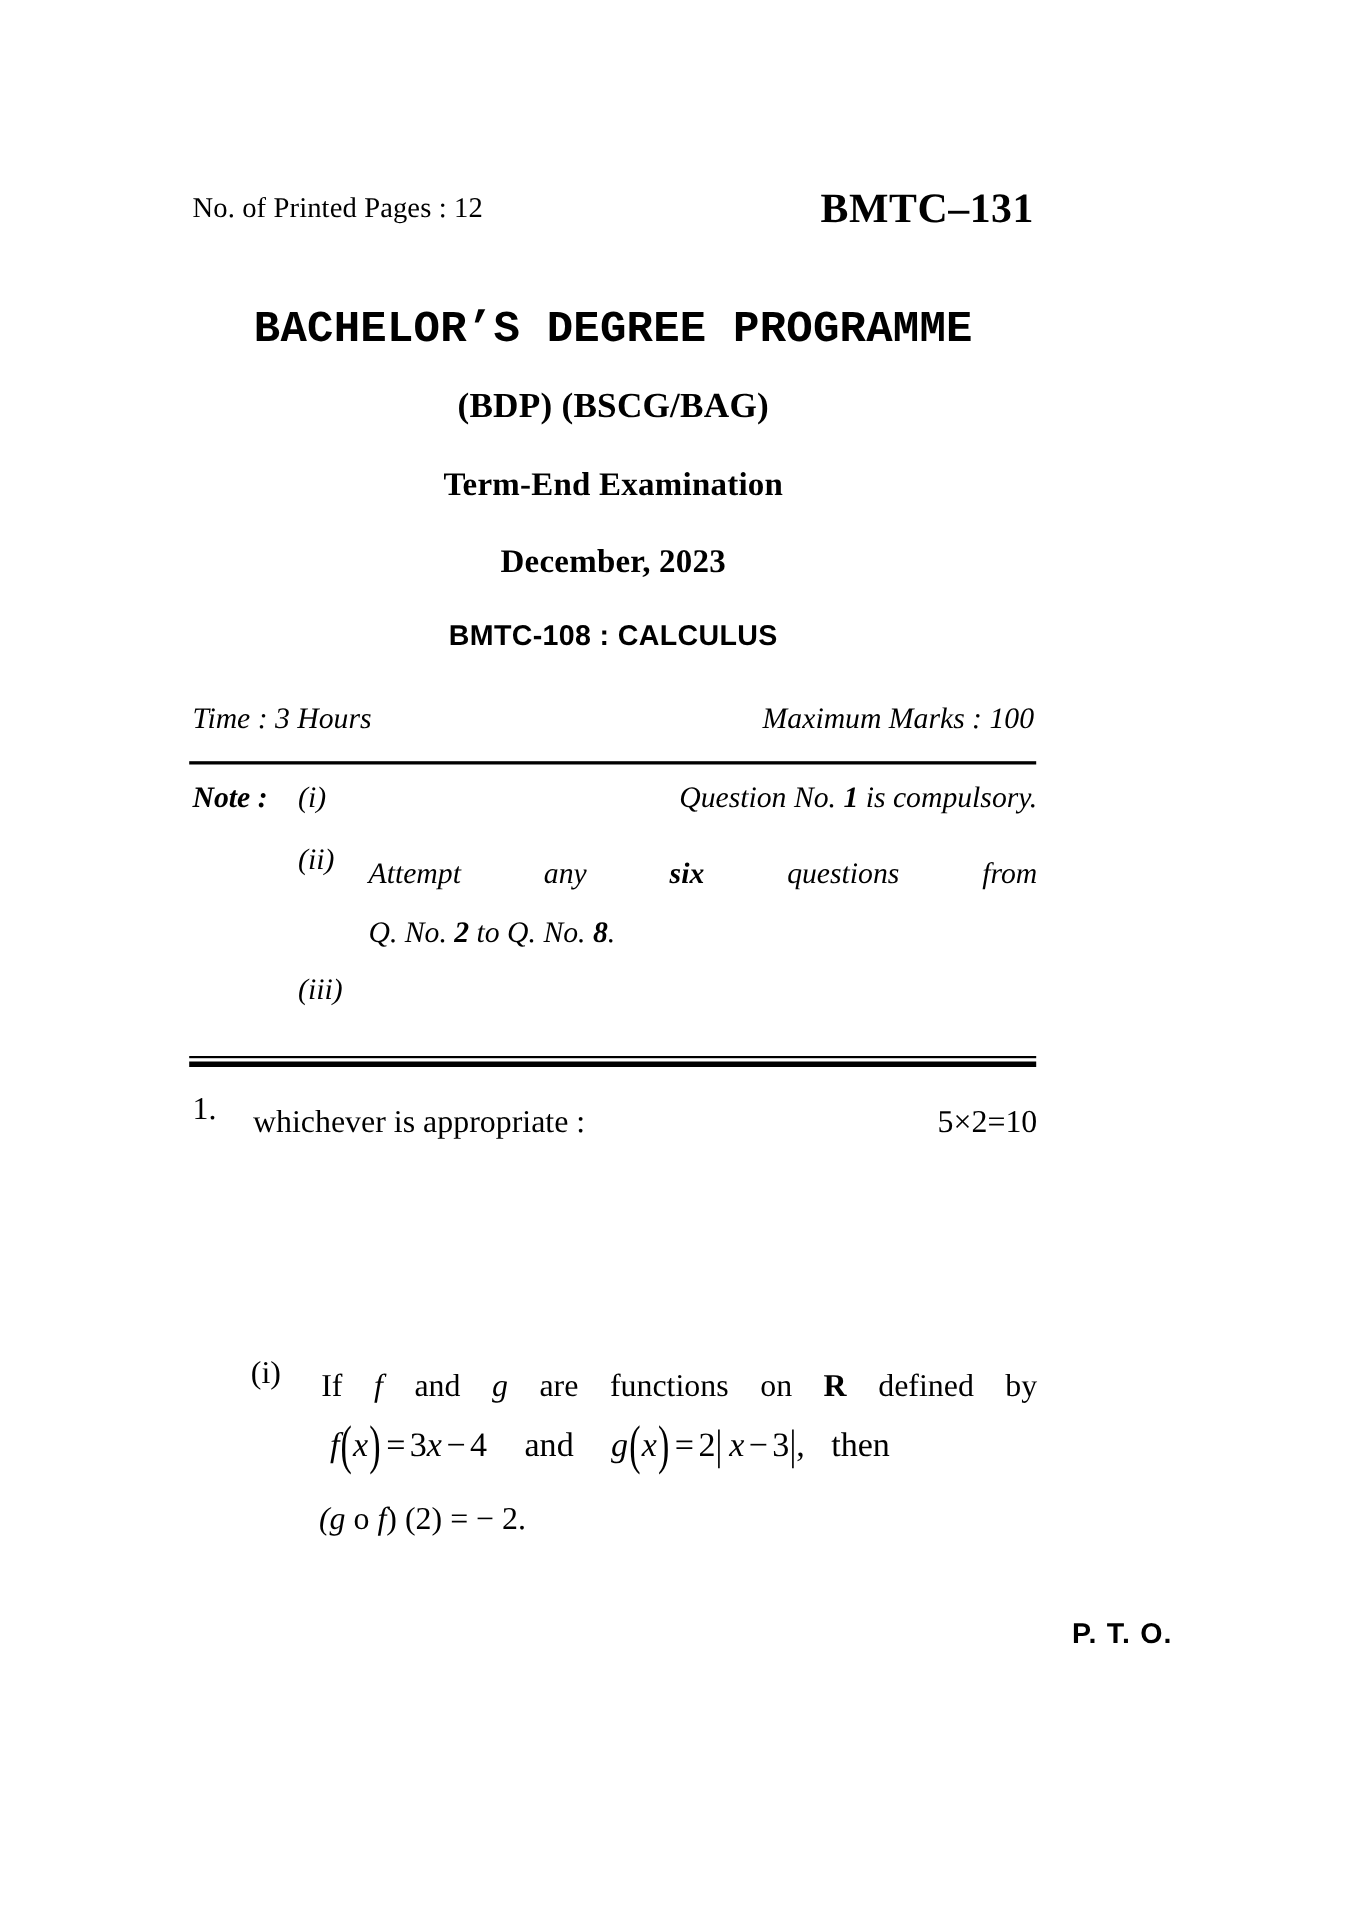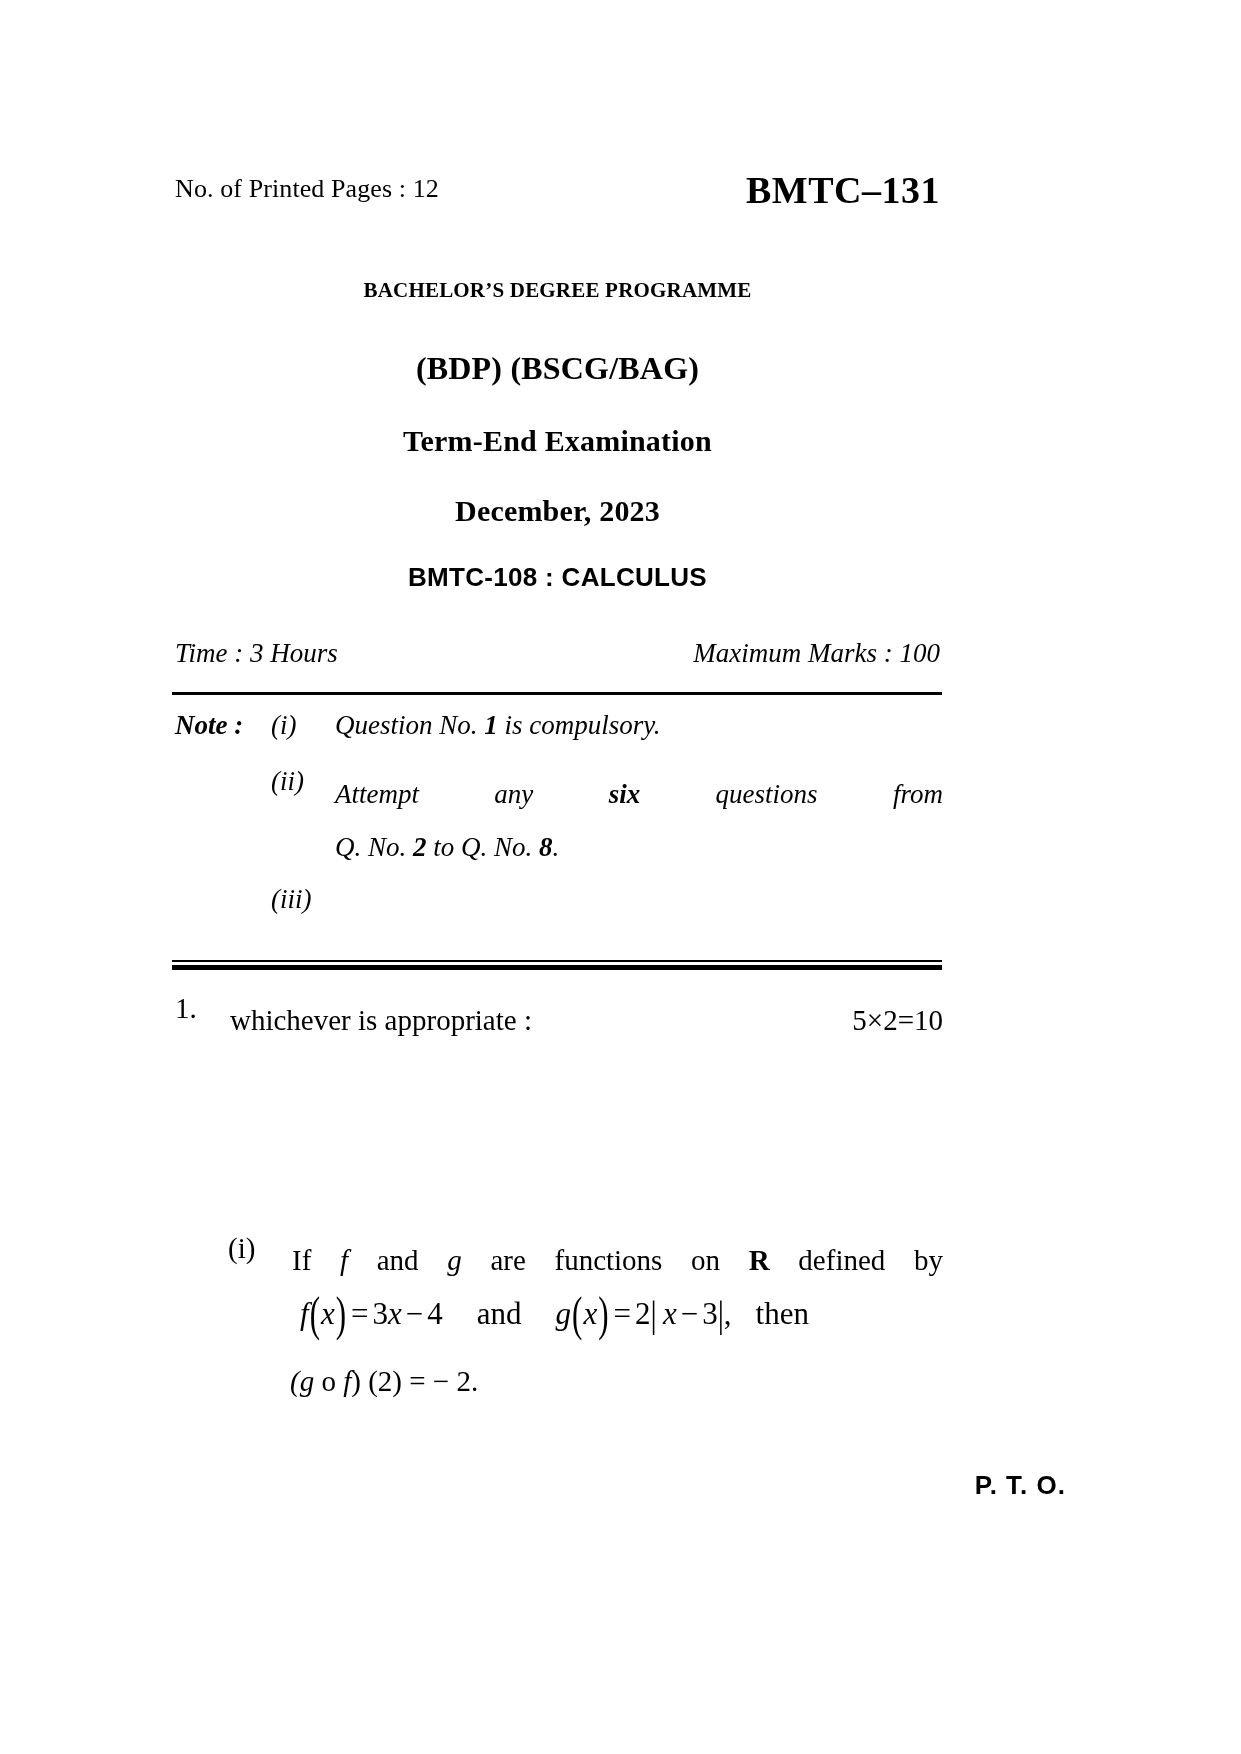--- a/index.html
+++ b/index.html
@@ -51,21 +51,21 @@
   }
 
   
   .heading {
     position: absolute;
     left: 175px;
     width: 765px;
     text-align: center;
     font-weight: bold;
   }
-  .h-prog1 { top: 278px; font-size: 21px; letter-spacing: 0.2px; }
+  .h-prog1 { top: 278px; font-size: 40px; letter-spacing: 0.2px; font-family: Liberation Mono, monospace; }
   .h-prog2 { top: 350px; font-size: 32px; letter-spacing: 0.2px; }
   .h-term  { top: 424px; font-size: 30px; letter-spacing: 0.2px; }
   .h-date  { top: 494px; font-size: 30px; letter-spacing: 0.2px; }
   .h-subject {
     top: 562px;
     font-size: 26px;
     font-family: "Liberation Sans", "DejaVu Sans", sans-serif;
     font-weight: bold;
     letter-spacing: 0.3px;
   }
@@ -138,21 +138,21 @@
     top: 0;
     white-space: nowrap;
     font-style: italic;
   }
   .note-body {
     display: block;
     font-style: italic;
   }
   .nr1 { height: 56px; }
   .nr1 .note-marker { left: 96px; }
-  .nr1 .note-body { margin-left: 160px; }
+  .nr1 .note-body { margin-left: 160px; text-align: right; }
   .nr2 { height: 118px; }
   .nr2 .note-marker { left: 96px; }
   .nr2 .note-body {
     margin-left: 160px;
     text-align: justify;
     text-align-last: left;
     width: 608px;
     line-height: 1.95;
   }
   .nr2 .line2 { display: block; }

